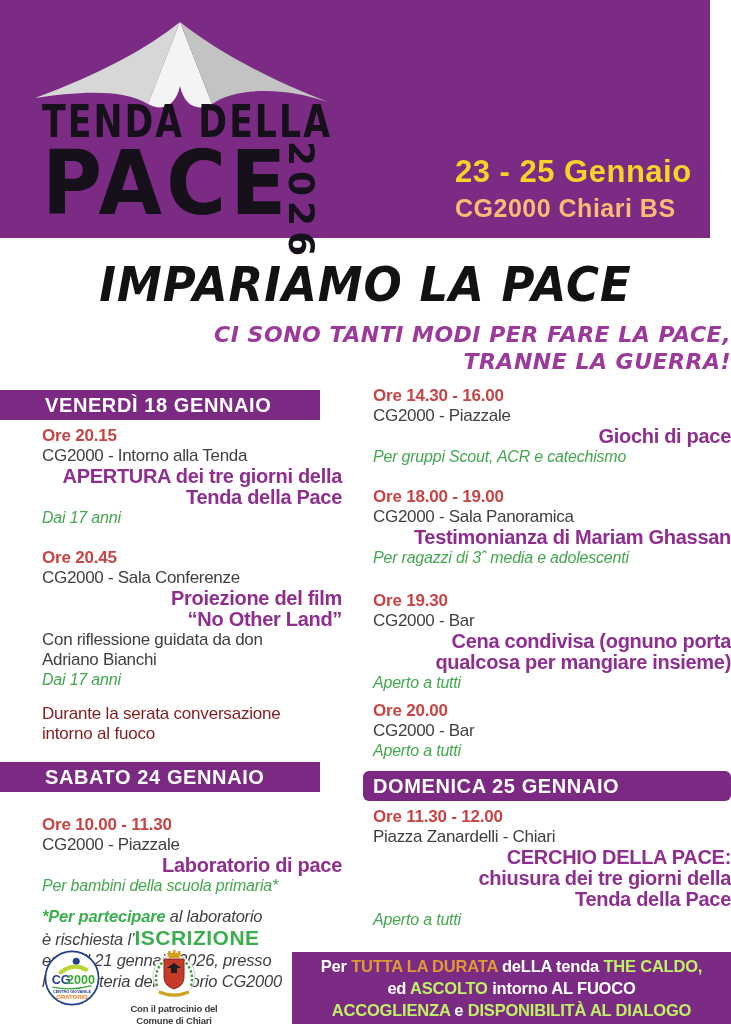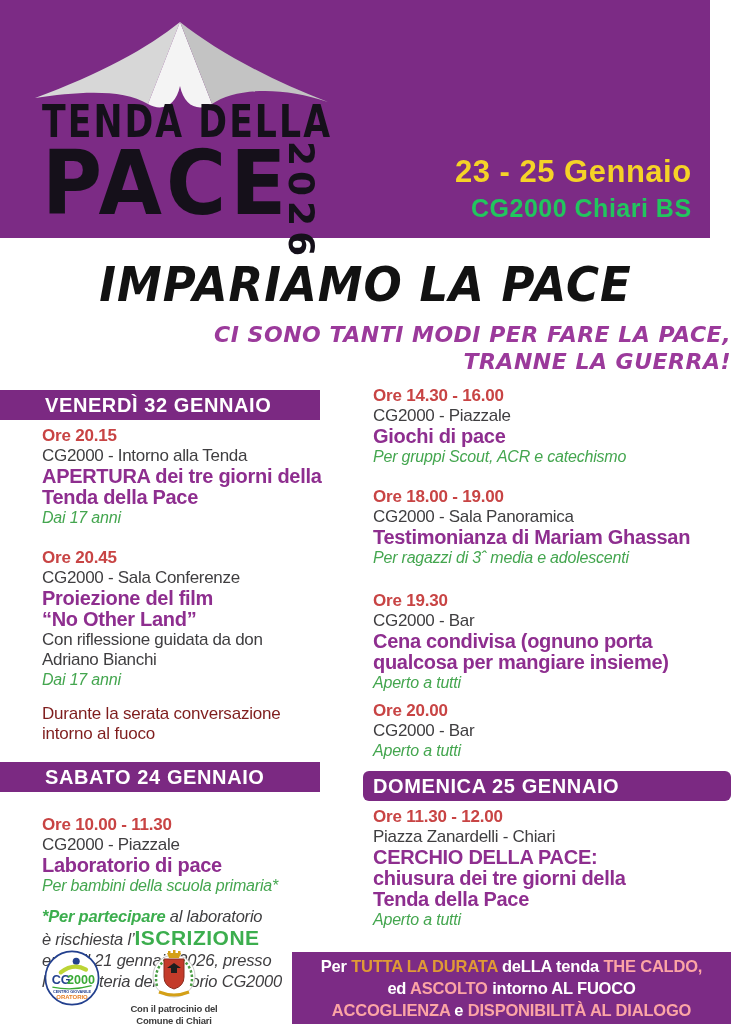--- a/index.html
+++ b/index.html
@@ -20,21 +20,21 @@
     font-family:"DejaVu Sans",sans-serif;font-weight:bold;font-size:82px;letter-spacing:4px;
     transform:scale(1.0,1.08);transform-origin:left top;line-height:1;white-space:nowrap;
   }
   .brandyear{
     position:absolute;left:283px;top:141px;height:96px;color:#15101a;
     writing-mode:vertical-rl;font-family:"DejaVu Sans",sans-serif;font-weight:bold;
     font-size:36px;letter-spacing:5px;line-height:1;
   }
   .dates{position:absolute;left:455px;top:156px;text-align:left;line-height:1;}
   .dates-main{color:#f5d327;font-weight:bold;font-size:31px;letter-spacing:0.5px;}
-  .dates-venue{color:#22c55e;font-weight:bold;font-size:25px;margin-top:9px;letter-spacing:0.5px;margin-left:16px;}
+  .dates-venue{color:#fdba74;font-weight:bold;font-size:25px;margin-top:9px;letter-spacing:0.5px;}
   
   .headline{
     position:absolute;left:0;top:256px;width:731px;text-align:center;color:#121212;
     font-family:"DejaVu Sans",sans-serif;font-weight:bold;font-style:italic;
     font-size:45px;letter-spacing:1px;transform:scaleY(1.08);transform-origin:center top;
   }
   .subtitle{
     position:absolute;left:0;top:321px;width:731px;text-align:right;color:#9b3a9b;
     font-family:"DejaVu Sans",sans-serif;font-weight:bold;font-style:italic;
     font-size:22px;line-height:27px;letter-spacing:0.5px;
@@ -46,21 +46,21 @@
     background:#7b2982;color:#fff;font-weight:bold;font-size:20px;letter-spacing:0.6px;
     height:30px;line-height:30px;box-sizing:border-box;white-space:nowrap;
   }
   .col-left .day-bar{width:320px;padding-left:45px;}
   .col-right .day-bar{width:368px;margin-left:-10px;padding-left:10px;border-radius:6px;}
   .content-l{margin-left:42px;width:300px;}
   .ev{margin-top:6px;margin-bottom:20px;}
   .ev.tight{margin-bottom:8px;margin-top:23px;}
   .ev-time{color:#c84444;font-weight:bold;font-size:17px;line-height:20px;letter-spacing:-0.2px;}
   .ev-place{color:#3f3e40;font-size:17px;line-height:20px;letter-spacing:-0.3px;}
-  .ev-title{color:#8e2e8f;font-weight:bold;font-size:20px;line-height:21px;letter-spacing:-0.3px;white-space:pre-line;}
+  .ev-title{color:#8e2e8f;font-weight:bold;font-size:20px;line-height:21px;letter-spacing:-0.3px;white-space:pre-line;text-align:right;}
   .ev-detail{color:#3f3e40;font-size:17px;line-height:20px;letter-spacing:-0.3px;white-space:pre-line;}
   .ev-aud{color:#44a64f;font-style:italic;font-size:16px;line-height:20px;letter-spacing:-0.2px;}
   .evening-note{
     color:#7f1d1d;font-size:17px;line-height:20px;letter-spacing:-0.2px;
     white-space:pre-line;margin:14px 0 18px 42px;
   }
   .reg-note{
     margin:10px 0 0 42px;color:#3f3e40;font-style:italic;font-size:16.5px;line-height:21px;
     letter-spacing:-0.2px;white-space:pre-line;width:300px;
   }
@@ -72,21 +72,21 @@
   .patronage{
     margin-top:3px;font-size:9.5px;line-height:11.5px;color:#3b3b3b;text-align:center;
     white-space:pre-line;font-weight:bold;letter-spacing:-0.2px;
   }
   .banner{
     position:absolute;left:292px;top:952px;width:439px;height:72px;background:#7c2b85;
     display:flex;flex-direction:column;justify-content:center;text-align:center;
     color:#fff;font-weight:bold;font-size:16.5px;line-height:22px;letter-spacing:-0.2px;
   }
   .b-orange{color:#e09a35;}
-  .b-yellow{color:#fca5a5;}
+  .b-yellow{color:#bef264;}
 </style>
 </head>
 <body>
 
 <div class="poster">
 
   <div class="hdr">
     <svg class="tent" width="305" height="100" viewBox="0 0 305 100">
       <path d="M5,82 C70,58 118,32 150,6 L118,88 C92,72 45,76 5,82 Z" fill="#d7d7d7"></path>
       <path d="M150,6 L118,88 C132,96 146,90 150,70 C154,90 168,96 182,88 Z" fill="#f4f4f4"></path>
@@ -101,21 +101,21 @@
     </div>
   </div>
 
   <div class="headline">IMPARIAMO LA PACE</div>
   <div class="subtitle">
     <div>CI SONO TANTI MODI PER FARE LA PACE,</div>
     <div>TRANNE LA GUERRA!</div>
   </div>
 
   <div class="col-left">
-    <div class="day-bar">VENERDÌ 32 GENNAIO</div>
+    <div class="day-bar">VENERDÌ 18 GENNAIO</div>
     <div class="content-l">
       <div class="ev">
         <div class="ev-time">Ore 20.15</div>
         <div class="ev-place">CG2000 - Intorno alla Tenda</div>
         <div class="ev-title">APERTURA dei tre giorni della
 Tenda della Pace</div>
         <div class="ev-aud">Dai 17 anni</div>
       </div>
       <div class="ev" style="margin-bottom:12px;">
         <div class="ev-time">Ore 20.45</div>

